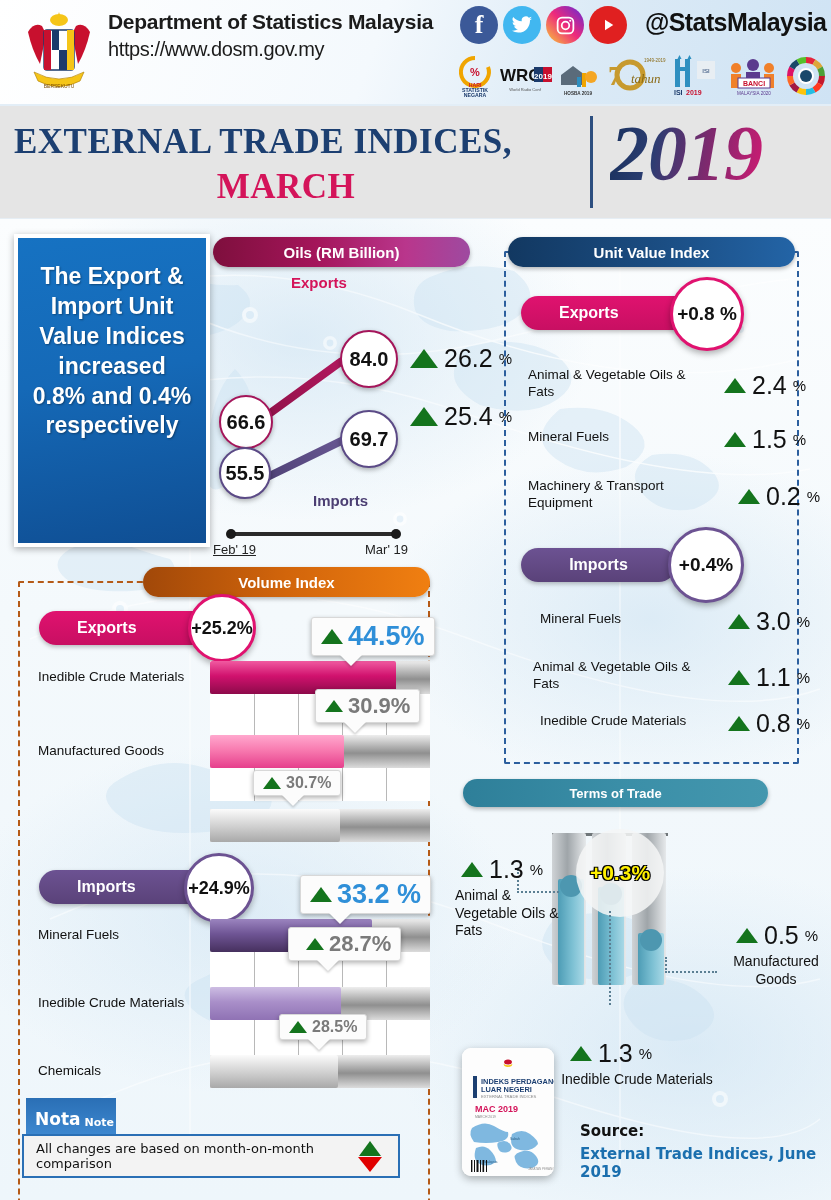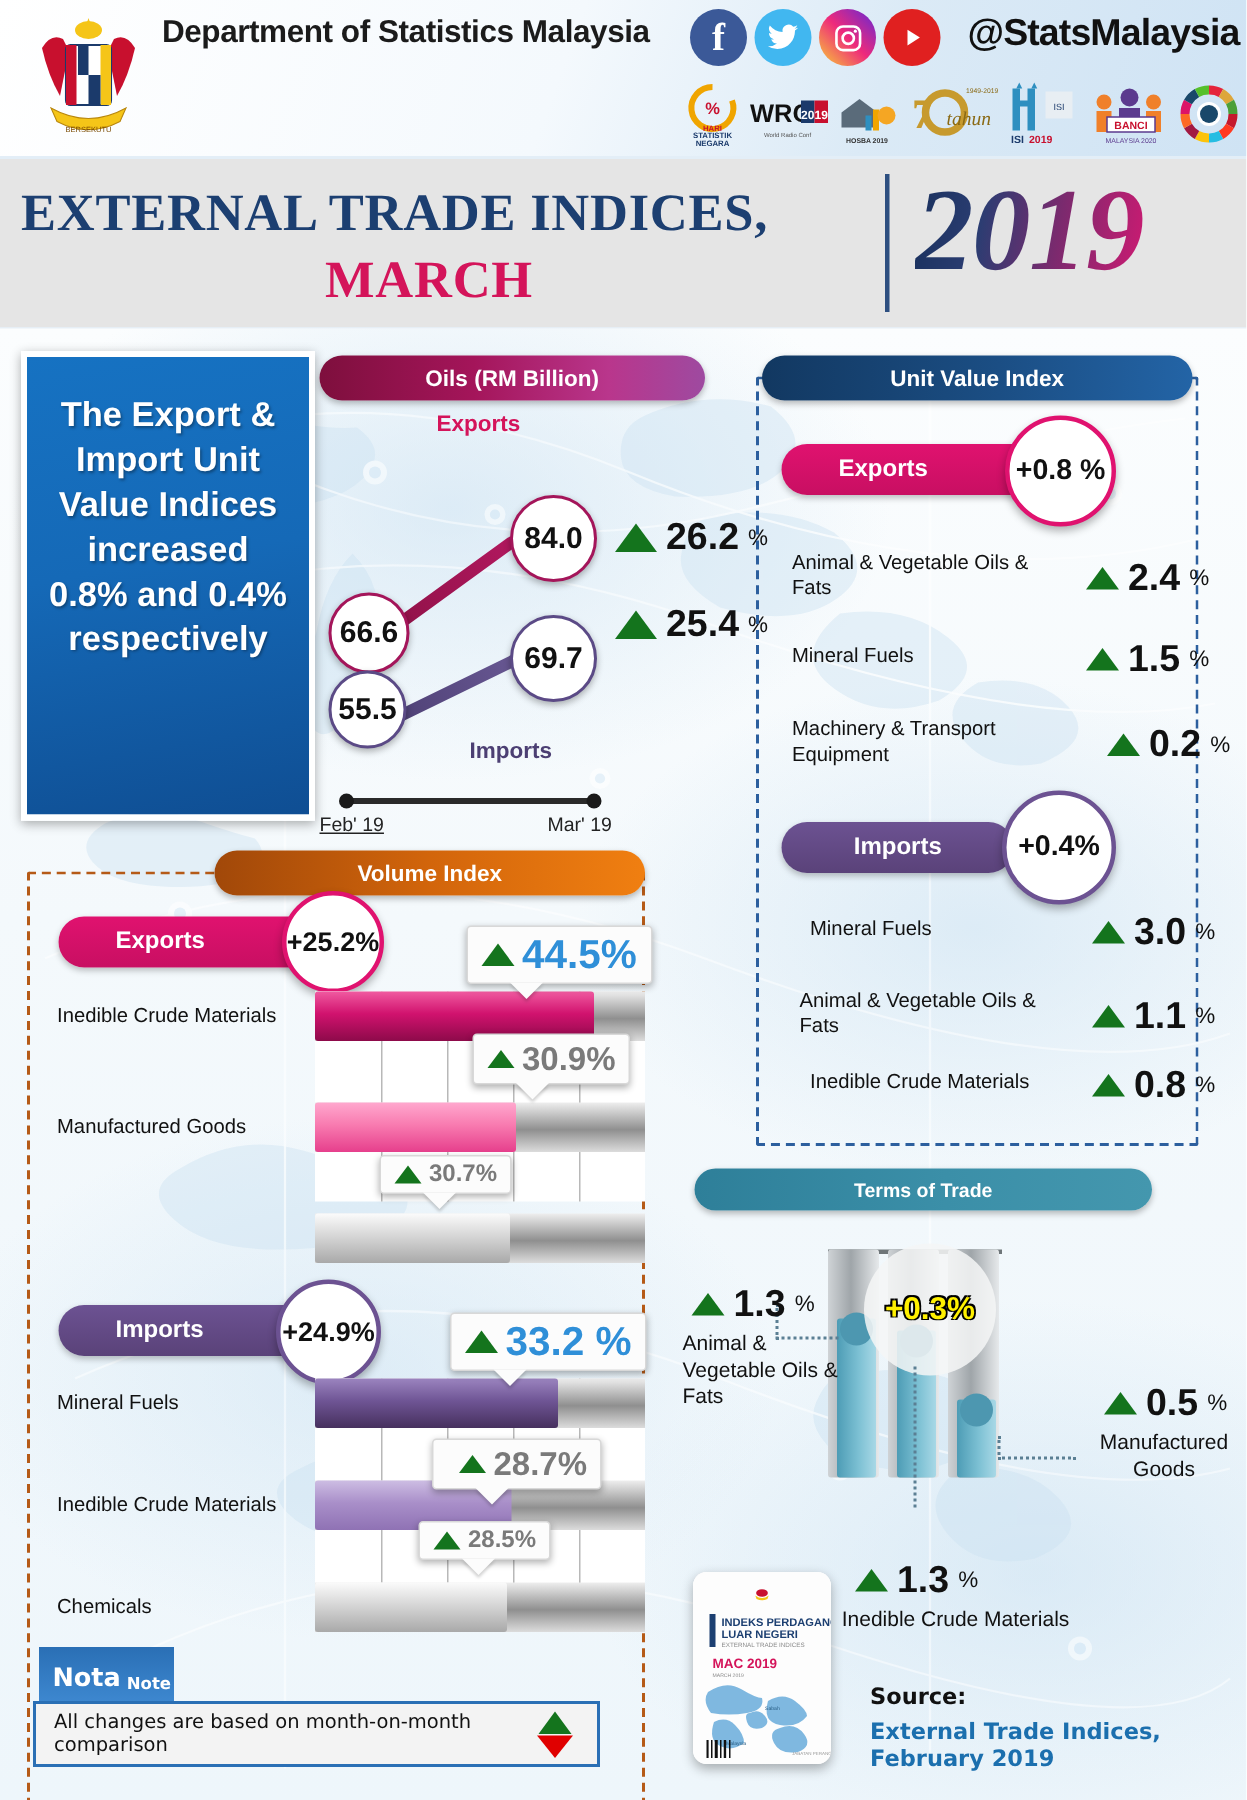--- a/index.html
+++ b/index.html
@@ -123,21 +123,21 @@
   .tri-up {
     width:0; height:0; border-left:14px solid transparent; border-right:14px solid transparent;
     border-bottom:19px solid #14741d;
   }
   .tri-up.sm { border-left-width:11px; border-right-width:11px; border-bottom-width:15px; }
   .tri-up.xs { border-left-width:9px; border-right-width:9px; border-bottom-width:12px; }
   .tri-dn {
     width:0; height:0; border-left:12px solid transparent; border-right:12px solid transparent;
     border-top:15px solid #e00000;
   }
-  .dnum { font-size:25px; font-weight:bold; color:#111;text-align:center; }
+  .dnum { font-size:25px; font-weight:normal; color:#111;text-align:center; }
   .dpct { font-size:15px; color:#111; }
 
   
   .uvi-box {
     position:absolute; left:504px; top:32px; width:295px; height:513px;
     border:2px dashed #2c5f9e; border-radius:2px;
   }
   .subpill {
     position:absolute; height:34px; border-radius:17px; display:flex; align-items:center;
     color:#fff; font-size:16px; font-weight:bold; padding-left:38px;
@@ -234,20 +234,21 @@
     <path d="M68 24 q-6-10-14-6 l-4 8 6 30 q8-14 12-32z" fill="#c8102e"></path>
     <rect x="22" y="22" width="30" height="40" rx="3" fill="#fff" stroke="#1b3a6b" stroke-width="1.4"></rect>
     <rect x="22" y="22" width="7" height="40" fill="#c8102e"></rect>
     <rect x="45" y="22" width="7" height="40" fill="#f5c518"></rect>
     <rect x="30" y="22" width="7" height="20" fill="#1b3a6b"></rect>
     <rect x="37" y="42" width="8" height="20" fill="#1b3a6b"></rect>
     <path d="M12 64 q25 14 50 0 l-4 9 q-21 11 -42 0z" fill="#f5c518" stroke="#b8860b" stroke-width=".7"></path>
     <text x="37" y="80" font-size="5" text-anchor="middle" fill="#7a4a00">BERSEKUTU</text>
   </svg>
   <div class="dept-name">Department of Statistics Malaysia</div>
+  <div class="dept-url">https://www.dosm.gov.my</div>
 
   <div class="social-row">
     <div class="sicon fb">f</div>
     <div class="sicon tw">
       <svg width="22" height="22" viewBox="0 0 24 24" fill="#fff">
           <path d="M23 4.9a9 9 0 0 1-2.6.7 4.5 4.5 0 0 0 2-2.5 9 9 0 0 1-2.9 1.1A4.5 4.5 0 0 0 11.7 8a12.8 12.8 0 0 1-9.3-4.7 4.5 4.5 0 0 0 1.4 6A4.4 4.4 0 0 1 1.8 8.7v.1a4.5 4.5 0 0 0 3.6 4.4 4.5 4.5 0 0 1-2 .1 4.5 4.5 0 0 0 4.2 3.1A9 9 0 0 1 1 18.3a12.7 12.7 0 0 0 6.9 2c8.3 0 12.8-6.9 12.8-12.8v-.6A9 9 0 0 0 23 4.9z"></path>
         </svg>
     </div>
     <div class="sicon ig">
       <svg width="21" height="21" viewBox="0 0 24 24" fill="none" stroke="#fff" stroke-width="2">
@@ -539,21 +540,21 @@
   <div class="vbar" style="left:210px; top:700px; width:162px; background:linear-gradient(180deg,#9b84bf 0%,#6f5595 45%,#46305e 100%);"></div>
   <div class="vcat" style="left:38px; top:708px; width:170px;">Mineral Fuels</div>
   <div class="tooltip" style="left:300px; top:656px;">
     <div class="tri-up sm"></div>
     <div class="tt-big">33.2 %</div>
   </div>
 
   <div class="vbar-bg" style="left:210px; top:768px; width:220px;"></div>
   <div class="vbar" style="left:210px; top:768px; width:131px; background:linear-gradient(180deg,#cdbde3 0%,#a98fc9 45%,#8f72b4 100%);"></div>
   <div class="vcat" style="left:38px; top:776px; width:170px;">Inedible Crude Materials</div>
-  <div class="tooltip" style="left:288px; top:740px;padding-left:17px;">
+  <div class="tooltip" style="left:288px; top:708px;padding-left:17px;">
     <div class="tri-up xs"></div>
     <div class="tt-mid">28.7%</div>
   </div>
 
   <div class="vbar-bg" style="left:210px; top:836px; width:220px;"></div>
   <div class="vbar" style="left:210px; top:836px; width:128px; background:linear-gradient(180deg,#fbfbfb 0%,#d4d4d4 48%,#a9a9a9 100%);"></div>
   <div class="vcat" style="left:38px; top:844px; width:170px;">Chemicals</div>
   <div class="tooltip" style="left:279px; top:795px;">
     <div class="tri-up xs"></div>
     <div class="tt-sm">28.5%</div>
@@ -644,13 +645,13 @@
         <rect x="12" y="112" width="1" height="12"></rect>
       <rect x="14.5" y="112" width="2" height="12"></rect>
         <rect x="18" y="112" width="1" height="12"></rect>
       <rect x="20.5" y="112" width="1.6" height="12"></rect>
         <rect x="24" y="112" width="1" height="12"></rect>
     </g>
     <text x="66" y="122" font-size="3" fill="#999" font-family="Liberation Sans">JABATAN PERANGKAAN</text>
   </svg>
 </div>
 <div class="src-lbl">Source:</div>
-<div class="src-val">External Trade Indices, February 2019</div>
+<div class="src-val">External Trade Indices, June 2019</div>
 
 </body></html>

